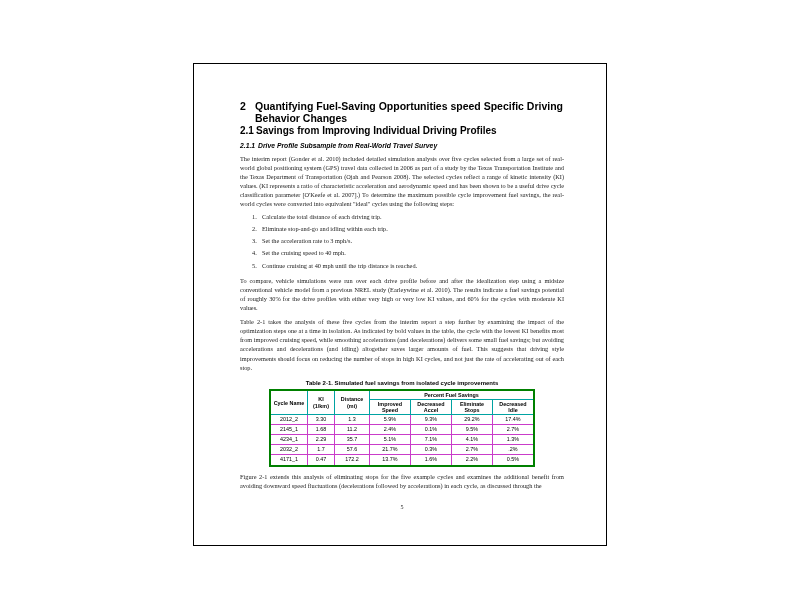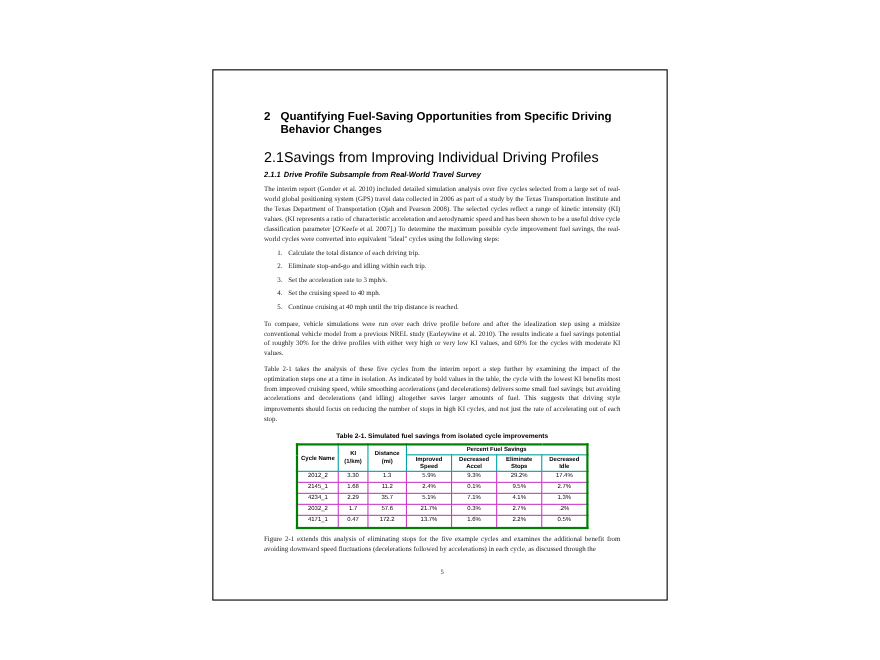--- a/index.html
+++ b/index.html
@@ -14,22 +14,22 @@
   }
   .content{
     position:absolute;left:46px;top:36px;width:324px;
   }
   .h1{
     font-family:"Liberation Sans", sans-serif;font-weight:bold;
     font-size:10.5px;line-height:1.18;display:flex;color:#000;
   }
   .h1 .num{flex:0 0 15px;}
   .h2{
-    font-family:"Liberation Sans", sans-serif;font-weight:normal;
-    font-size:13px;display:flex;margin-top:10px;color:#000;
+    font-family:"Liberation Sans", sans-serif;font-weight:bold;
+    font-size:10px;display:flex;color:#000;
   }
   .h2 .num{flex:0 0 16px;}
   .h3{
     font-family:"Liberation Sans", sans-serif;font-weight:bold;font-style:italic;
     font-size:6.8px;display:flex;margin-top:6px;color:#000;
   }
   .h3 .num{flex:0 0 18px;}
   p.body{
     font-size:6.3px;line-height:1.45;text-align:justify;
     margin:5px 0 0 0;color:#222;
@@ -61,21 +61,21 @@
   }
 </style>
 </head>
 <body>
 
 <div class="page">
   <div class="content">
 
     <div class="h1">
       <span class="num">2</span>
-      <span>Quantifying Fuel-Saving Opportunities from Specific Driving Behavior Changes</span>
+      <span>Quantifying Fuel-Saving Opportunities speed Specific Driving Behavior Changes</span>
     </div>
 
     <div class="h2">
       <span class="num">2.1</span>
       <span>Savings from Improving Individual Driving Profiles</span>
     </div>
 
     <div class="h3">
       <span class="num">2.1.1</span>
       <span>Drive Profile Subsample from Real-World Travel Survey</span>

